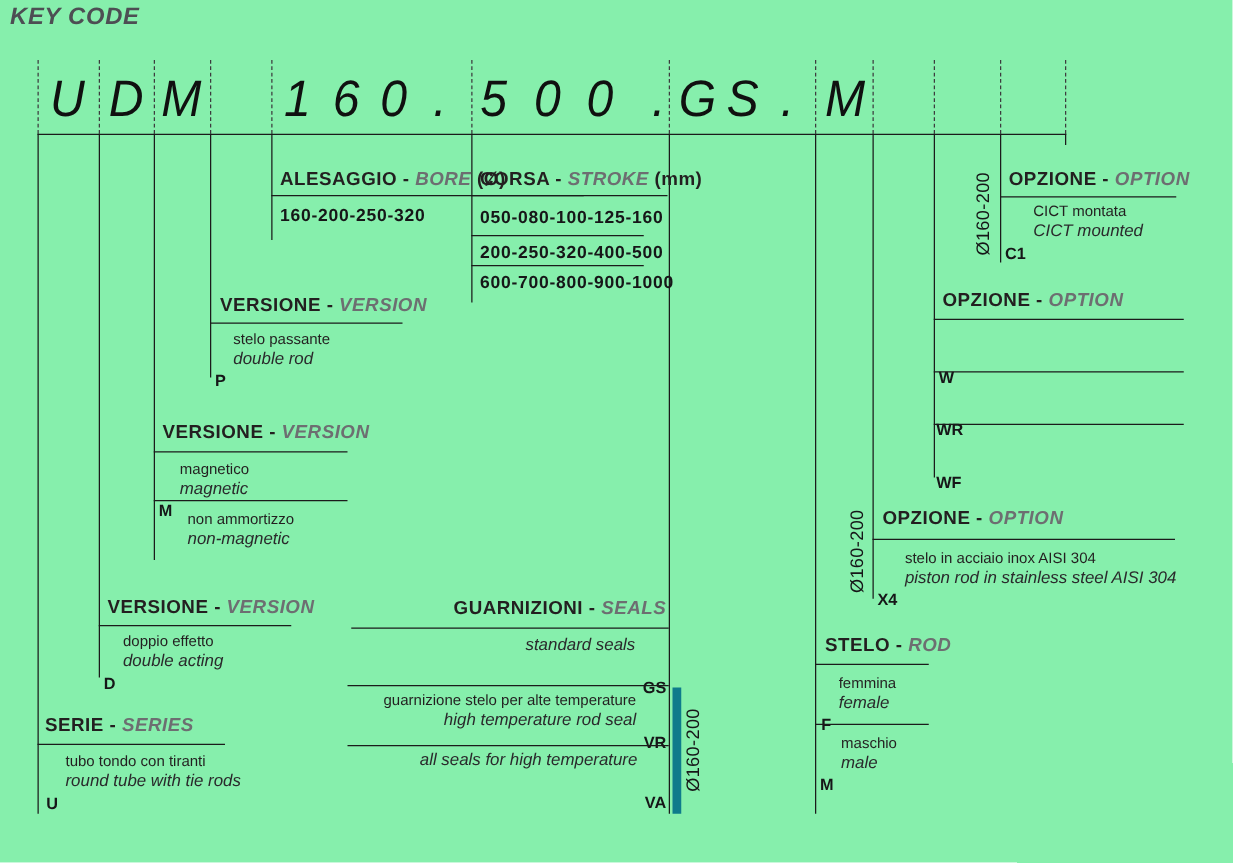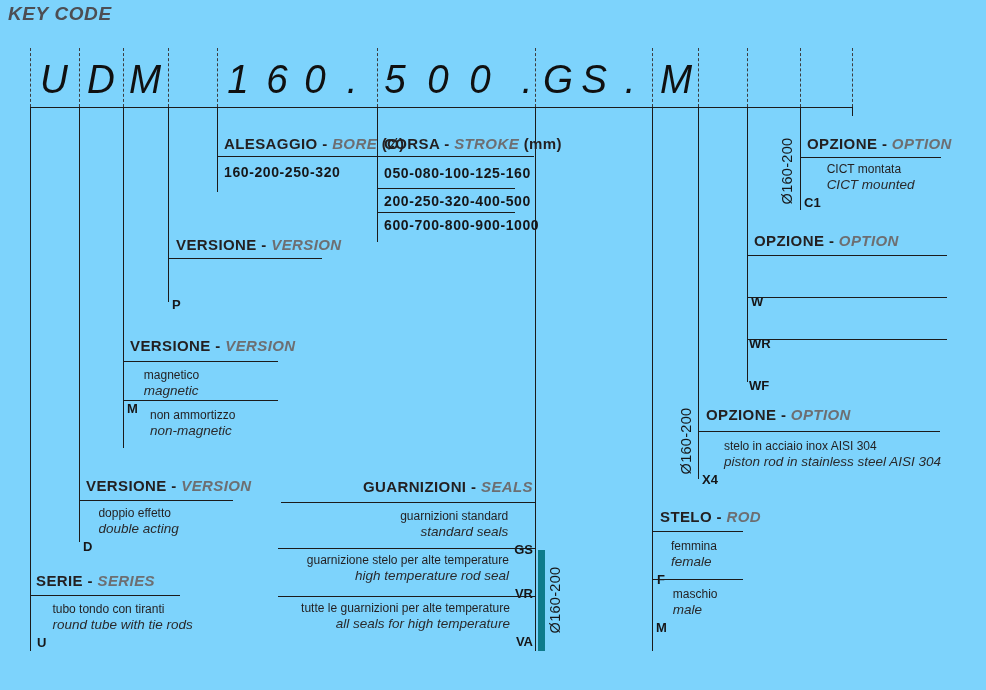--- a/index.html
+++ b/index.html
@@ -1,16 +1,16 @@
 <!DOCTYPE html>
 <html style="--teal: #0e7b8b; --gray: #6d6e71;"><head>
 <meta charset="utf-8">
 <style>
   html,body{margin:0;padding:0;background:#fff;}
-  #stage{position:relative;width:986px;height:690px;background:#7dd3fc;overflow:hidden;
+  #stage{position:relative;width:986px;height:690px;background:#86efac;overflow:hidden;
          font-family:"Liberation Sans",sans-serif;color:#1d1d1f;}
   .title{position:absolute;left:8px;top:3px;font-size:19px;font-weight:bold;font-style:italic;
          color:#4d4e53;letter-spacing:.6px;}
   .dline{position:absolute;top:48px;height:59px;width:0;border-left:1px dashed #3c3c3e;}
   .hline{position:absolute;height:1px;background:#1b1b1b;}
   .vline{position:absolute;width:1px;background:#1b1b1b;}
   .codechar{position:absolute;top:56px;width:44px;height:46px;text-align:center;
             font-size:41px;font-style:italic;color:#101010;transform:scaleX(.94);}
   .hdr{position:absolute;font-size:15px;font-weight:bold;letter-spacing:.4px;white-space:nowrap;}
   .hdr .it,.hdr .sx{color:#231f20;}
@@ -100,20 +100,24 @@
     <div class="valrow" style="left:384px;top:217px">600-700-800-900-1000</div>
   </div>
 
   <div>
     <div class="hdr" style="left:176px;top:236px">
       <span class="it">VERSIONE</span><span class="it"> - </span><span class="en">VERSION</span>
     </div>
     <div class="hline" style="left:168px;top:258px;width:154px"></div>
     <div class="row" style="left:172px;top:263px">
       <span class="code">P</span>
+      <span class="texts">
+          <span class="it">stelo passante</span>
+          <span class="en">double rod</span>
+        </span>
     </div>
   </div>
 
   <div>
     <div class="hdr" style="left:130px;top:337px">
       <span class="it">VERSIONE</span><span class="it"> - </span><span class="en">VERSION</span>
     </div>
     <div class="hline" style="left:123px;top:361px;width:155px"></div>
     <div class="row" style="left:127px;top:367px">
       <span class="code">M</span>
@@ -159,37 +163,35 @@
     </div>
   </div>
 
   <div>
     <div class="hdr" style="left:283px;top:478px;width:250px;text-align:right">
       <span class="it">GUARNIZIONI</span><span class="it"> - </span><span class="en">SEALS</span>
     </div>
     <div class="hline" style="left:281px;top:502px;width:254px"></div>
     <div class="row right" style="left:262px;top:508px;width:271px">
       <span class="texts">
-          <span class="it">guarnizioni standard</span>
           <span class="en">standard seals</span>
         </span>
       <span class="code">GS</span>
     </div>
     <div class="hline" style="left:278px;top:548px;width:257px"></div>
     <div class="row right" style="left:262px;top:552px;width:271px">
       <span class="texts">
           <span class="it">guarnizione stelo per alte temperature</span>
           <span class="en">high temperature rod seal</span>
         </span>
       <span class="code">VR</span>
     </div>
     <div class="hline" style="left:278px;top:596px;width:257px"></div>
     <div class="row right" style="left:262px;top:600px;width:271px">
       <span class="texts">
-          <span class="it">tutte le guarnizioni per alte temperature</span>
           <span class="en">all seals for high temperature</span>
         </span>
       <span class="code">VA</span>
     </div>
     <div class="tealbar" style="left:538px;top:550px;height:101px"></div>
     <div class="rot" style="left:515px;top:592px">Ø160-200</div>
   </div>
 
   <div>
     <div class="hdr" style="left:660px;top:508px">

